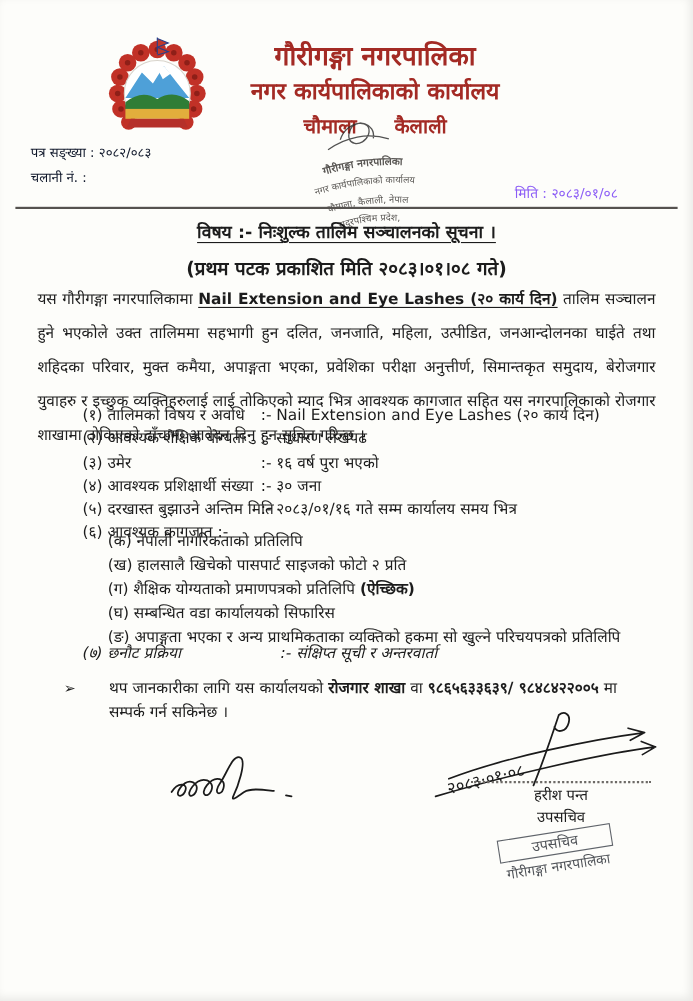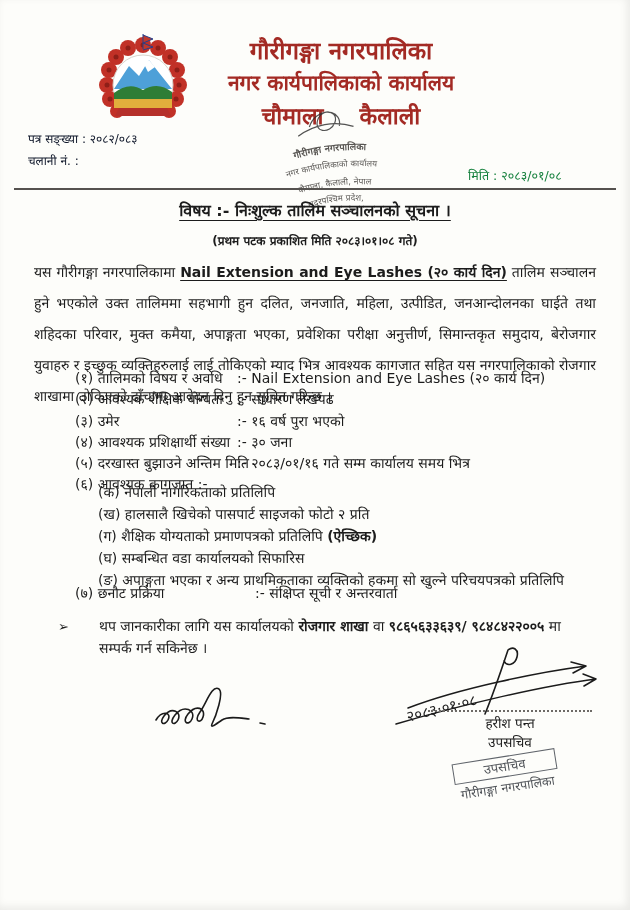--- a/index.html
+++ b/index.html
@@ -8,40 +8,40 @@
     background:#fdfdfa;overflow:hidden;
     font-family:"DejaVu Sans",sans-serif;color:#1c1c1c;
     box-shadow:inset -3px -3px 8px rgba(0,0,0,.08);
     border-right:1px solid #c9c9c6;border-bottom:3px solid #6d28d9;
   }
   .abs{position:absolute;}
   
   .org-block{left:185px;top:36px;width:312px;text-align:center;color:#a32a24;font-weight:bold;}
   .org-name{font-size:24px;line-height:30px;}
   .org-office{font-size:21px;line-height:30px;margin-top:2px;}
-  .org-addr{font-size:23px;line-height:24px;margin-top:6px;word-spacing:28px;}
+  .org-addr{font-size:18px;line-height:24px;margin-top:6px;word-spacing:28px;}
   .contact{right:12px;top:106px;width:238px;font-size:11px;line-height:17px;text-align:left;}
   .contact .lbl{color:#c2372b;}
   .contact .val{color:#55504c;}
   .refs{left:28px;top:128px;font-size:12px;line-height:22px;color:#0f172a;}
-  .date-line{left:468px;top:167px;font-size:12.5px;color:#15803d;}
+  .date-line{left:468px;top:167px;font-size:12.5px;color:#8b5cf6;}
   .hr{left:14px;right:14px;top:188px;border-top:2px solid #55524f;}
   
   .subject{left:0;top:199px;width:100%;text-align:center;font-size:16px;font-weight:bold;
            text-decoration:underline;text-underline-offset:4px;}
-  .published{left:0;top:232px;width:100%;text-align:center;font-size:12px;font-weight:bold;}
+  .published{left:0;top:232px;width:100%;text-align:center;font-size:17px;font-weight:bold;}
   
   .intro{left:34px;top:257px;width:562px;font-size:14px;line-height:31px;text-align:justify;}
   .bold-u{font-weight:bold;text-decoration:underline;text-underline-offset:3px;}
   .items{left:75px;top:368px;width:520px;font-size:14px;}
   .row{display:flex;line-height:21.3px;white-space:nowrap;}
   .row .lbl{width:162px;flex:none;}
   .row .val{flex:1;}
   .docs{left:98px;top:481px;width:510px;font-size:14px;line-height:22px;white-space:nowrap;}
-  .item7{left:75px;top:583px;width:520px;font-size:14px;display:flex;white-space:nowrap;}
+  .item7{left:75px;top:583px;width:520px;font-size:14px;display:flex;white-space:nowrap;font-style:italic;}
   .item7 .lbl{width:180px;flex:none;}
   .note{left:58px;top:616px;width:522px;font-size:14px;line-height:21.5px;display:flex;}
   .note .arrow{flex:none;width:24px;font-size:13px;}
   .note .txt{flex:1;text-align:left;margin-left:17px;}
   .b{font-weight:bold;}
   
   .dotline{left:428px;top:710px;width:164px;border-top:2px dotted #6d6a66;}
   .sig-name{left:428px;top:714px;width:164px;text-align:center;font-size:13.5px;line-height:18px;}
   .sig-desig{left:428px;top:733px;width:164px;text-align:center;font-size:13.5px;}
   .stamp2{left:406px;top:756px;width:200px;text-align:center;transform:rotate(-9deg);

